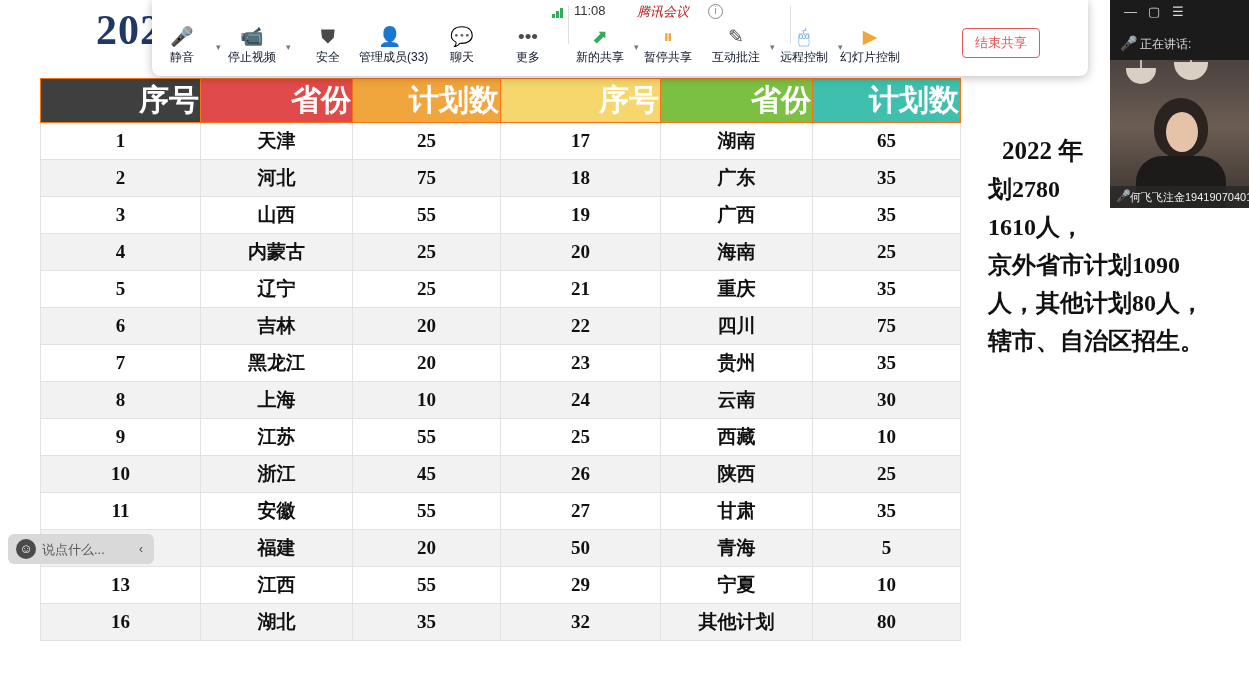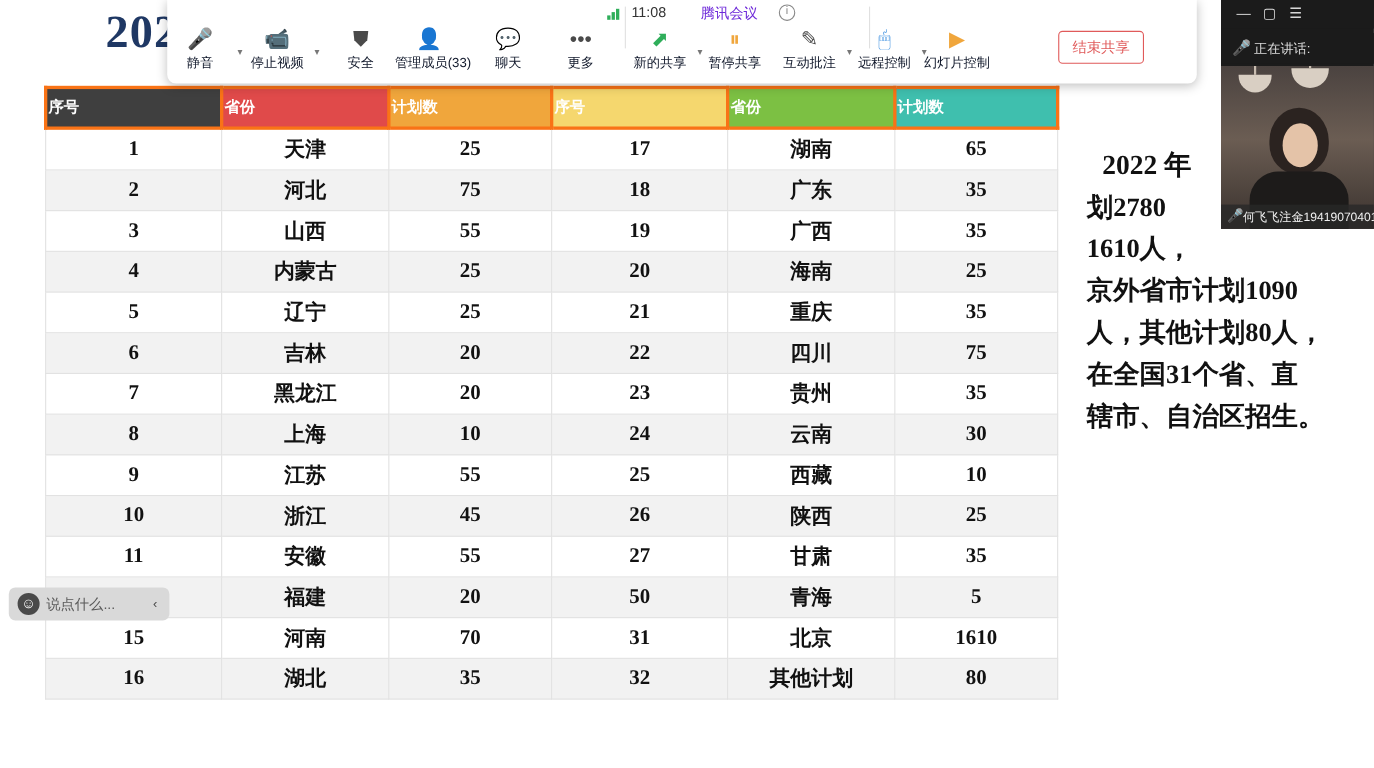--- a/index.html
+++ b/index.html
@@ -21,23 +21,23 @@
   }
   
   #plan-table{
     position:absolute;left:40px;top:78px;width:918px;
     border-collapse:collapse;
     table-layout:fixed;
   }
   #plan-table th{
     height:32px;
     font-family:"Liberation Serif", serif;
-    font-weight:bold;font-size:14px;color:#ffffff;
-    text-align:left;vertical-align:middle;
-    border:3px solid #f97316;
+    font-weight:bold;font-size:30px;color:#ffffff;
+    text-align:right;vertical-align:middle;
+    border:1px solid #f97316;
   }
   #plan-table td{
     height:34px;
     font-family:"Liberation Serif", serif;
     font-weight:bold;font-size:19px;color:#111111;
     text-align:center;vertical-align:middle;
     border:1px solid #e2e2e2;
   }
   #plan-table tr.odd td{background:#ffffff;}
   #plan-table tr.even td{background:#f2f2f2;}
@@ -75,21 +75,21 @@
     position:relative;height:24px;
   }
   #signal-icon{
     position:absolute;left:400px;top:7px;width:14px;height:11px;
   }
   #signal-icon i{position:absolute;bottom:0;width:3px;background:#2fae5a;display:block;}
   #signal-icon i:nth-child(1){left:0;height:4px;}
   #signal-icon i:nth-child(2){left:4px;height:7px;}
   #signal-icon i:nth-child(3){left:8px;height:10px;}
   #clock{position:absolute;left:422px;top:3px;font-size:13px;color:#333;}
-  #app-name{position:absolute;left:485px;top:3px;font-size:13px;color:#6d28d9;}
+  #app-name{position:absolute;left:485px;top:3px;font-size:13px;color:#b91c1c;font-style:italic;}
   #info-icon{
     position:absolute;left:556px;top:4px;width:13px;height:13px;
     border:1px solid #888;border-radius:50%;color:#888;font-size:10px;
     text-align:center;line-height:12px;
   }
   .tb-items{position:absolute;left:0;top:24px;width:936px;height:52px;}
   .tb{
     position:absolute;top:0;width:62px;height:50px;text-align:center;cursor:pointer;
   }
   .tb .ic{height:26px;line-height:26px;font-size:19px;color:#4a4a4a;}
@@ -294,46 +294,45 @@
         </tr>
         <tr class="even">
           <td>12</td>
           <td class="prov-cell">福建</td>
           <td>20</td>
           <td>50</td>
           <td class="prov-cell">青海</td>
           <td>5</td>
         </tr>
         <tr class="odd">
-          <td>15</td>
-          <td class="prov-cell">河南</td>
-          <td>70</td>
-          <td>31</td>
-          <td class="prov-cell">北京</td>
-          <td>1610</td>
+          <td>13</td>
+          <td class="prov-cell">江西</td>
+          <td>55</td>
+          <td>29</td>
+          <td class="prov-cell">宁夏</td>
+          <td>10</td>
         </tr>
         <tr class="even">
           <td>16</td>
           <td class="prov-cell">湖北</td>
           <td>35</td>
           <td>32</td>
           <td class="prov-cell">其他计划</td>
           <td>80</td>
         </tr>
       </tbody>
   </table>
 
 
   <div id="slide-text">
       <div class="line1">2022 年</div>
       <div class="">划2780</div>
       <div class="">1610人，</div>
       <div class="">京外省市计划1090</div>
       <div class="">人，其他计划80人，</div>
-      <div class="">在全国31个省、直</div>
       <div class="">辖市、自治区招生。</div>
     </div>
 </div>
 
 <div id="toolbar">
   <div id="toolbar-top">
     <div id="signal-icon">
         <i></i>
         <i></i>
         <i></i>

